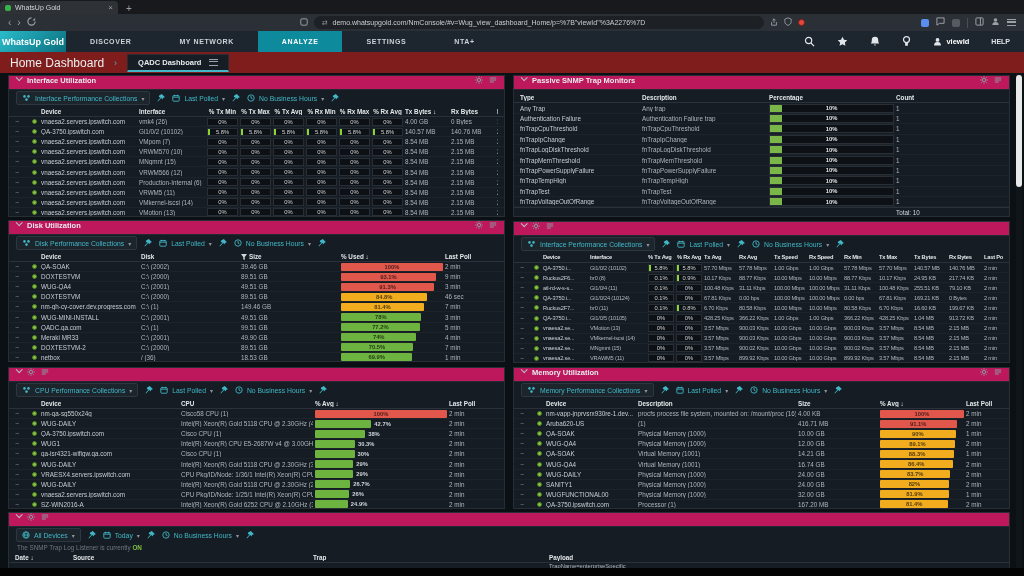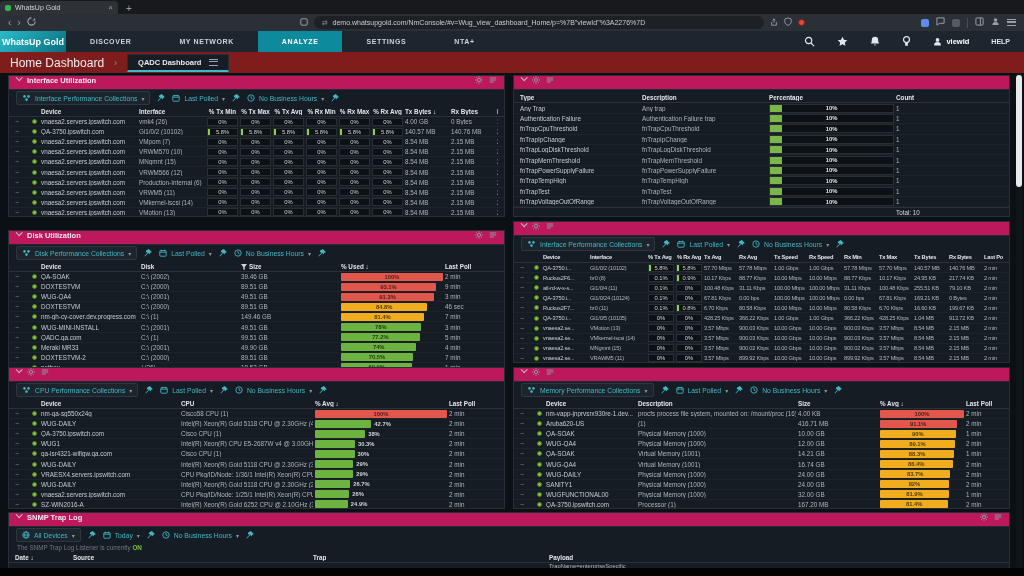--- a/index.html
+++ b/index.html
@@ -37,21 +37,21 @@
   .crumb{position:absolute;left:0;top:52px;width:1024px;height:21px;background:#7f1d1d;display:flex;align-items:center;padding:0 10px;gap:10px}
   .ptitle{font-size:12px;color:#eceef0}
   .csep{color:#41b7c7;font-size:9px}
   .dashtab{display:flex;align-items:center;gap:8px;background:#161d24;border:1px solid #262d35;border-bottom:2px solid #41b7c7;padding:3px 10px;font-size:7.5px;font-weight:bold;color:#e8ebee}
   .ham{width:9px;height:7px;border-top:1.5px solid #9aa3ab;border-bottom:1.5px solid #9aa3ab;position:relative}
   .ham:before{content:"";position:absolute;left:0;top:1.2px;width:100%;height:1.5px;background:#9aa3ab}
   
   .panel{position:absolute;background:#151c23;border:1px solid #272e36;overflow:hidden}
   #p-iu{left:8px;top:75px;width:497px;height:142px}
   #p-snmp{left:513px;top:75px;width:497px;height:142px}
-  #p-disk{left:8px;top:230px;width:497px;height:142px}
+  #p-disk{left:8px;top:220px;width:497px;height:142px}
   #p-traffic{left:513px;top:221px;width:497px;height:142px}
   #p-cpu{left:8px;top:367px;width:497px;height:142px}
   #p-mem{left:513px;top:367px;width:497px;height:142px}
   #p-trap{left:8px;top:512px;width:1002px;height:64px}
   .phead{height:14px;background:#be185d;border-bottom:1px solid #232a32;display:flex;align-items:flex-start;gap:6px;padding:0 7px}
   .chev{width:5px;height:5px;border-right:1.4px solid #b7bec5;border-bottom:1.4px solid #b7bec5;transform:rotate(45deg) translateY(-1px)}
   .ptit{font-size:7.5px;font-weight:bold;color:#e8ebee;flex:1}
   .phic{display:flex;gap:6px;color:#8d959d}
   .phic svg{display:block}
   .toolbar{height:16px;display:flex;align-items:center;gap:7px;padding:0 7px}
@@ -454,20 +454,21 @@
           <span class="cell">8.54 MB</span>
           <span class="cell">2.15 MB</span>
           <span class="cell">2 min</span>
         </div>
       </div>
   </section>
 
   <section class="panel" id="p-snmp">
     <header class="phead">
         <span class="chev"></span>
+      <span class="ptit">Passive SNMP Trap Monitors</span>
       <span class="phic">
           <span>
             <svg width="8" height="8" viewBox="0 0 10 10">
               <circle cx="5" cy="5" r="2" fill="none" stroke="#8d959d" stroke-width="1.2"></circle>
               <g stroke="#8d959d" stroke-width="1.2">
                 <line x1="5" y1="0.2" x2="5" y2="2"></line>
                 <line x1="5" y1="8" x2="5" y2="9.8"></line>
                 <line x1="0.2" y1="5" x2="2" y2="5"></line>
                 <line x1="8" y1="5" x2="9.8" y2="5"></line>
                 <line x1="1.6" y1="1.6" x2="2.9" y2="2.9"></line>
@@ -1290,20 +1291,21 @@
             <em class="aft">24.9%</em>
           </span>
           <span class="cell">2 min</span>
         </div>
       </div>
   </section>
 
   <section class="panel" id="p-mem">
     <header class="phead">
         <span class="chev"></span>
+      <span class="ptit">Memory Utilization</span>
       <span class="phic">
           <span>
             <svg width="8" height="8" viewBox="0 0 10 10">
               <circle cx="5" cy="5" r="2" fill="none" stroke="#8d959d" stroke-width="1.2"></circle>
               <g stroke="#8d959d" stroke-width="1.2">
                 <line x1="5" y1="0.2" x2="5" y2="2"></line>
                 <line x1="5" y1="8" x2="5" y2="9.8"></line>
                 <line x1="0.2" y1="5" x2="2" y2="5"></line>
                 <line x1="8" y1="5" x2="9.8" y2="5"></line>
                 <line x1="1.6" y1="1.6" x2="2.9" y2="2.9"></line>
@@ -1513,21 +1515,20 @@
             </i>
           </span>
           <span class="cell">2 min</span>
         </div>
       </div>
   </section>
 
   <section class="panel" id="p-trap">
     <header class="phead">
         <span class="chev"></span>
-      <span class="ptit">SNMP Trap Log</span>
       <span class="phic">
           <span>
             <svg width="8" height="8" viewBox="0 0 10 10">
               <circle cx="5" cy="5" r="2" fill="none" stroke="#8d959d" stroke-width="1.2"></circle>
               <g stroke="#8d959d" stroke-width="1.2">
                 <line x1="5" y1="0.2" x2="5" y2="2"></line>
                 <line x1="5" y1="8" x2="5" y2="9.8"></line>
                 <line x1="0.2" y1="5" x2="2" y2="5"></line>
                 <line x1="8" y1="5" x2="9.8" y2="5"></line>
                 <line x1="1.6" y1="1.6" x2="2.9" y2="2.9"></line>

